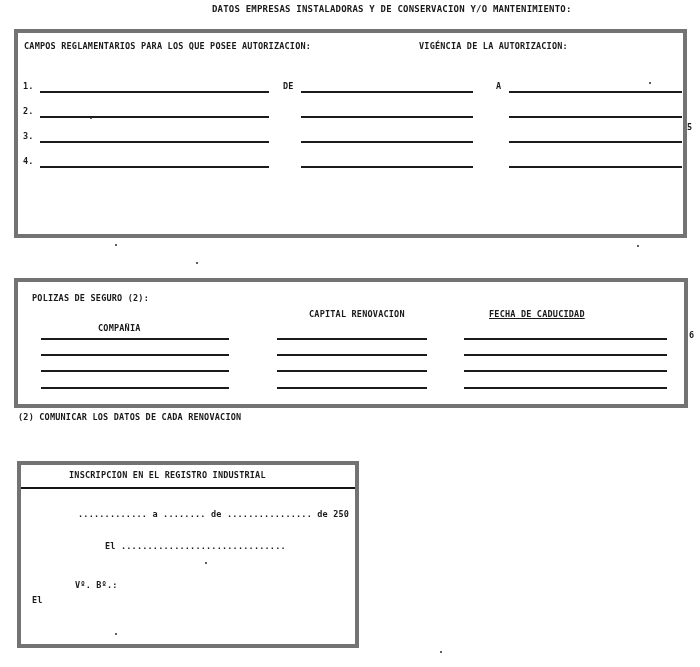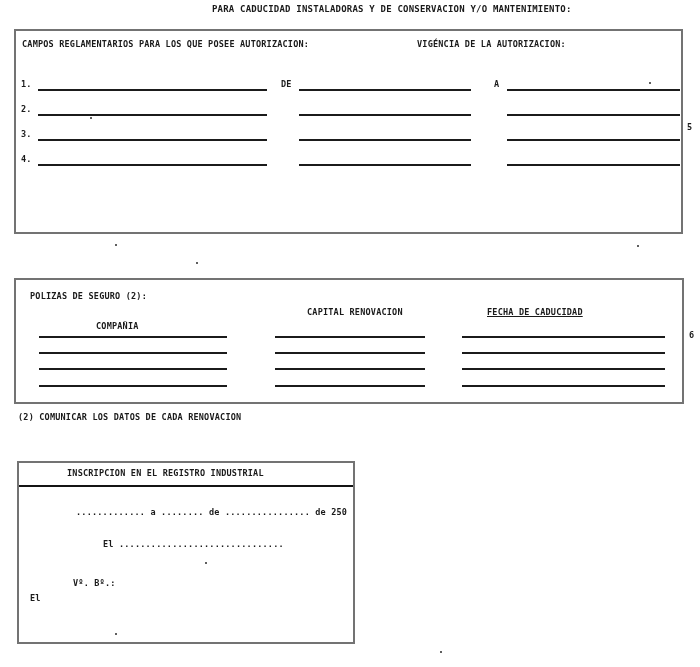--- a/index.html
+++ b/index.html
@@ -7,35 +7,35 @@
     position:relative;
     width:700px;height:667px;
     background:#ffffff;
     font-family:"DejaVu Sans Mono", monospace;
     font-weight:700;
     color:#1a1a1a;
     overflow:hidden;
   }
   .txt{position:absolute;font-size:8.5px;letter-spacing:0.2px;white-space:nowrap;line-height:10px;}
   .title{position:absolute;left:212px;top:4px;font-size:9px;letter-spacing:0.2px;white-space:nowrap;}
-  .box{position:absolute;border:2px solid #737373;background:#fff;}
+  .box{position:absolute;border:4px solid #737373;background:#fff;}
   .box1{left:14px;top:29px;width:665px;height:201px;}
   .box2{left:14px;top:278px;width:666px;height:122px;}
   .box3{left:17px;top:461px;width:334px;height:179px;}
   .fline{position:absolute;height:2px;background:#1b1b1b;}
   .sidenum{position:absolute;font-size:8.5px;}
   .sep{position:absolute;left:0;right:0;height:2px;background:#141414;}
   .speck{position:absolute;width:2px;height:2px;background:#2a2a2a;border-radius:1px;}
 </style>
 </head>
 <body>
 
 <div class="page">
 
-  <div class="title">PARA CADUCIDAD INSTALADORAS Y DE CONSERVACION Y/O MANTENIMIENTO:</div>
+  <div class="title">DATOS EMPRESAS INSTALADORAS Y DE CONSERVACION Y/O MANTENIMIENTO:</div>
 
   <div class="box box1">
     <div class="txt" style="left:6px;top:8px;">CAMPOS REGLAMENTARIOS PARA LOS QUE POSEE AUTORIZACION:</div>
     <div class="txt" style="left:401px;top:8px;">VIGÉNCIA DE LA AUTORIZACION:</div>
 
     <div class="txt" style="left:5px;top:48px;">1.</div>
     <div class="fline" style="left:22px;top:58px;width:229px;"></div>
     <div class="txt" style="left:265px;top:48px;">DE</div>
     <div class="fline" style="left:283px;top:58px;width:172px;"></div>
     <div class="txt" style="left:478px;top:48px;">A</div>

